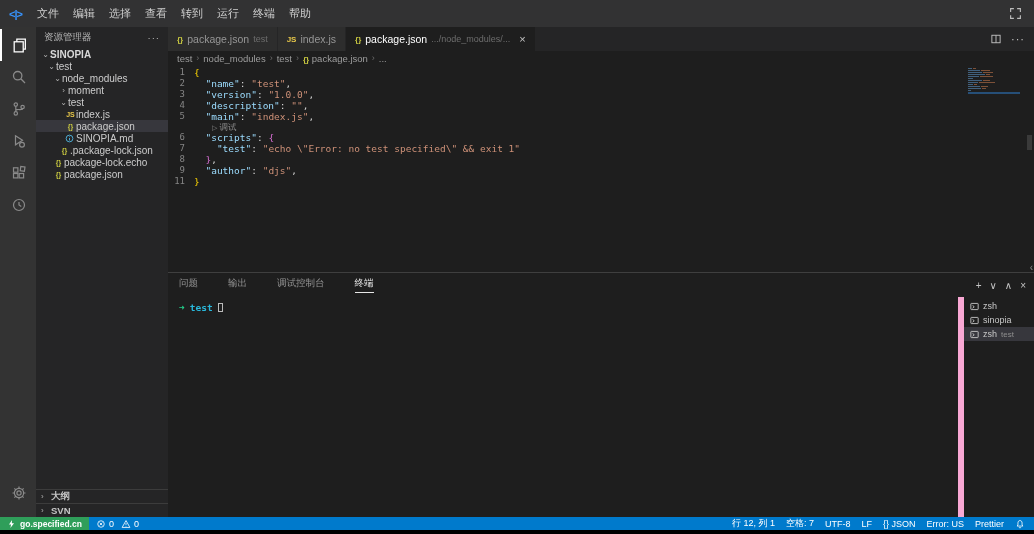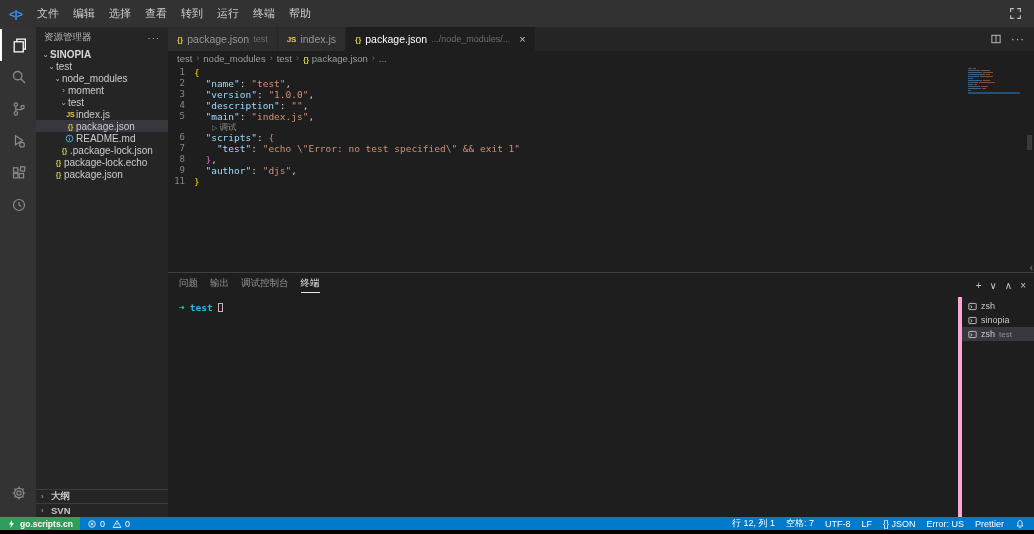--- a/index.html
+++ b/index.html
@@ -76,21 +76,21 @@
   .panel { height:245px; border-top:1px solid #3f3f3f; display:flex; flex-direction:column; background:#1e1e1e; }
   .panel-header { height:24px; flex:none; display:flex; align-items:center; gap:14px; padding-left:11px; font-size:9.5px; color:#969696; }
   .panel-tab { padding-bottom:2px; border-bottom:1px solid transparent; white-space:nowrap; }
   .panel-tab.active { color:#e7e7e7; border-bottom-color:#e7e7e7; }
   .panel-actions { margin-left:auto; display:flex; align-items:center; gap:8px; padding-right:8px; color:#c5c5c5; font-size:10px; }
   .panel-body { flex:1; display:flex; min-height:0; }
   .term-main { flex:1; padding:5px 0 0 11px; font-family:"DejaVu Sans Mono", monospace; font-size:9.5px; }
   .term-arrow { color:#23d18b; font-weight:bold; }
   .term-dir { color:#29b8db; font-weight:bold; margin-left:5px; }
   .term-cursor { display:inline-block; width:5px; height:9px; border:1px solid #bbbbbb; margin-left:5px; vertical-align:-1px; }
-  .term-list { width:76px; flex:none; border-left:4px solid #f9a8d4; padding-top:2px; }
+  .term-list { width:76px; flex:none; border-left:6px solid #f9a8d4; padding-top:2px; }
   .term-item { height:14px; display:flex; align-items:center; gap:4px; padding-left:6px; font-size:9px; color:#c8c8c8; white-space:nowrap; }
   .term-item.selected { background:#37373d; }
   .term-item .suffix { color:#8f8f8f; font-size:8px; }
   .term-item svg { flex:none; }
 
   
   .statusbar { height:13px; background:#007acc; color:#ffffff; display:flex; align-items:center; font-size:9px; }
   .sb-remote { height:100%; background:#2f9e5a; display:flex; align-items:center; gap:4px; padding:0 7px; font-weight:bold; font-size:8.5px; }
   .sb-problems { display:flex; align-items:center; gap:3px; padding:0 7px; }
   .sb-problems .num { margin-right:4px; }
@@ -214,21 +214,21 @@
           <span class="lbl">package.json</span>
         </div>
         <div class="tree-row" style="padding-left: 29px;">
           <span class="ficon fi-info">
             <svg class="ic" width="9" height="9" viewBox="0 0 16 16" fill="none" stroke="#4fb6e0" stroke-width="1.6">
               <circle cx="8" cy="8" r="6"></circle>
               <line x1="8" y1="7" x2="8" y2="11.5"></line>
               <line x1="8" y1="4.2" x2="8" y2="5.2"></line>
             </svg>
           </span>
-          <span class="lbl">README.md</span>
+          <span class="lbl">SINOPIA.md</span>
         </div>
         <div class="tree-row" style="padding-left: 23px;">
           <span class="ficon fi-braces">{}</span>
           <span class="lbl">.package-lock.json</span>
         </div>
         <div class="tree-row" style="padding-left: 17px;">
           <span class="ficon fi-braces">{}</span>
           <span class="lbl">package-lock.echo</span>
         </div>
         <div class="tree-row" style="padding-left: 17px;">
@@ -380,21 +380,21 @@
         </div>
         <div class="cline">
           <span class="ln">11</span>
           <span class="lc"><span class="tk br1">}</span></span>
         </div>
       </div>
     <span class="panel-collapse">‹</span>
 
     <div class="panel">
       <div class="panel-header">
-        <div id="panel-tabs" style="display:flex;gap:12px;">
+        <div id="panel-tabs" style="display:flex;gap:30px;">
             <span class="panel-tab">问题</span>
             <span class="panel-tab">输出</span>
             <span class="panel-tab">调试控制台</span>
             <span class="panel-tab active">终端</span>
           </div>
         <div class="panel-actions" id="panel-actions">
             <span class="pa">+</span>
             <span class="pa">∨</span>
             <span class="pa">∧</span>
             <span class="pa">×</span>
@@ -437,21 +437,21 @@
       </div>
     </div>
   </div>
 </div>
 
 <div class="statusbar">
   <div class="sb-remote">
     <svg class="ic" width="9" height="10" viewBox="0 0 16 16" fill="currentColor">
         <path d="M9 1 L3.5 9 H7.2 L6 15 L12.5 6.5 H8.6 Z"></path>
       </svg>
-    <span>go.scripts.cn</span>
+    <span>go.specified.cn</span>
   </div>
   <div class="sb-problems">
     <svg class="ic" width="10" height="10" viewBox="0 0 16 16" fill="none" stroke="currentColor" stroke-width="1.3">
         <circle cx="8" cy="8" r="5.2"></circle>
         <line x1="5.8" y1="10.2" x2="10.2" y2="5.8"></line>
         <line x1="5.8" y1="5.8" x2="10.2" y2="10.2"></line>
       </svg>
     <span class="num">0</span>
     <svg class="ic" width="10" height="10" viewBox="0 0 16 16" fill="none" stroke="currentColor" stroke-width="1.3">
         <path d="M8 2.5 L14.2 13.5 H1.8 Z"></path>

